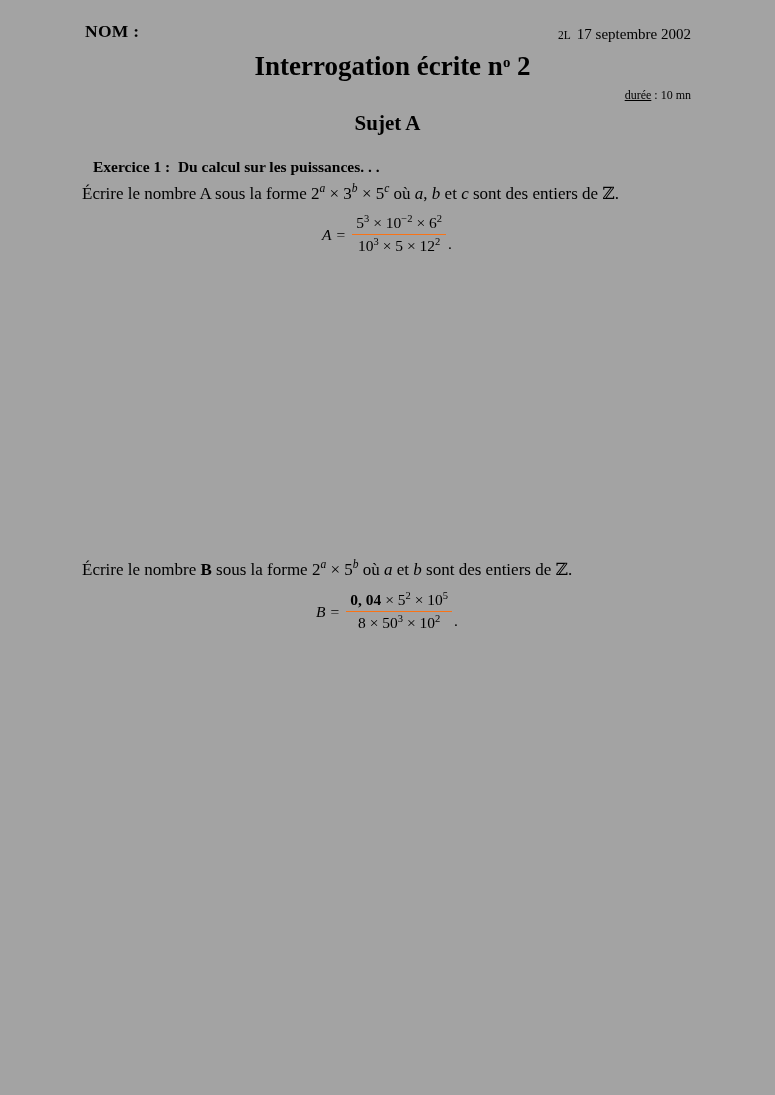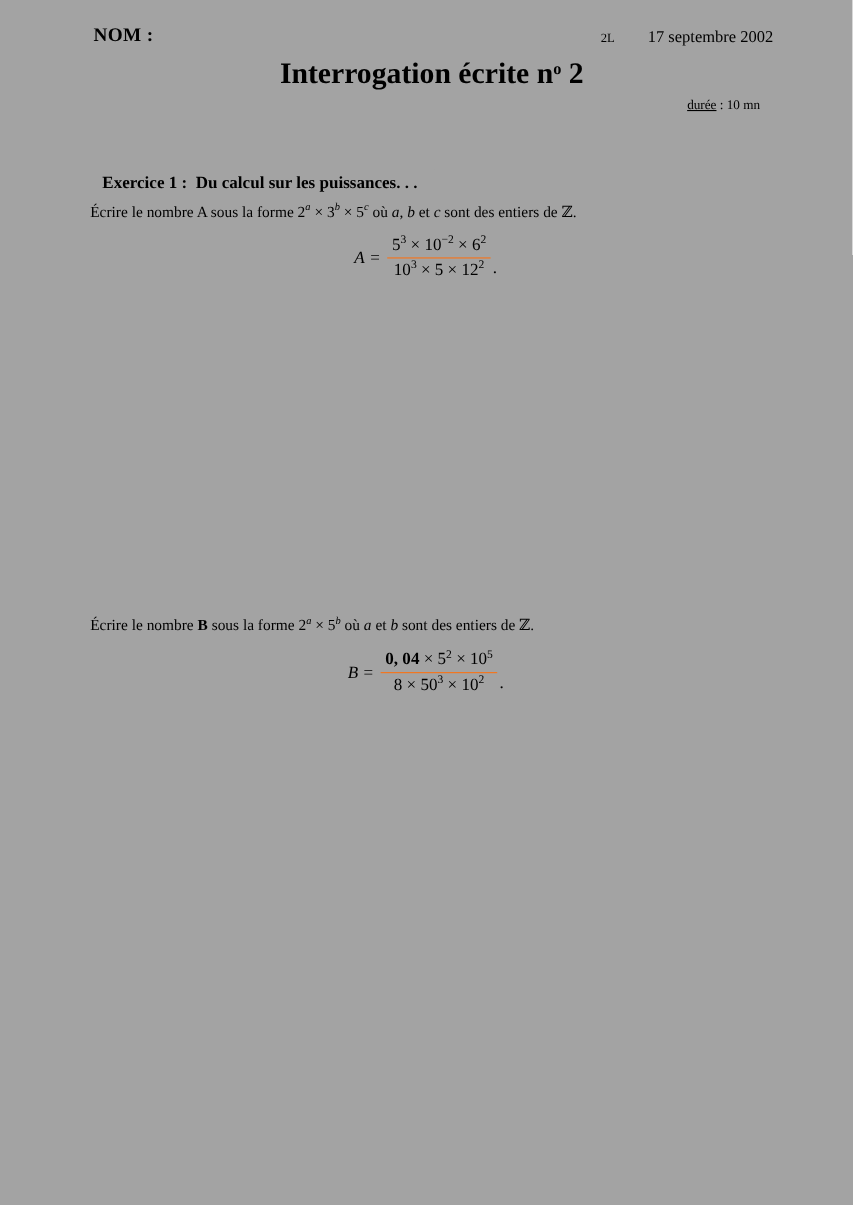--- a/index.html
+++ b/index.html
@@ -15,25 +15,25 @@
   .nom {
     position: absolute;
     left: 85px;
     top: 21px;
     font-size: 17.5px;
     font-weight: bold;
     letter-spacing: 0.3px;
   }
   .header-right {
     position: absolute;
-    right: 72px;
+    right: 84px;
     top: 26px;
     display: flex;
     align-items: baseline;
-    gap: 30px;
+    gap: 6px;
   }
   .class-code { font-size: 11.5px; }
   .date { font-size: 15px; }
   .title {
     position: absolute;
     left: 5px;
     top: 51px;
     width: 100%;
     margin: 0;
     text-align: center;
@@ -70,21 +70,21 @@
     white-space: pre;
     line-height: 19px;
   }
   .exbox.ex1 { top: 150px; }
   .exbox.ex2 { top: 527px; }
   .stmt {
     position: absolute;
     left: 82px;
     width: 610px;
     margin: 0;
-    font-size: 14px;
+    font-size: 17px;
     line-height: 21px;
   }
   .stmt1 { top: 183px; }
   .stmt2 { top: 559px; }
   .it { font-style: italic; }
   .bold { font-weight: bold; }
   sup.exp, sup.it {
     font-size: 0.68em;
     line-height: 0;
   }
@@ -128,20 +128,21 @@
 
   <div class="header-right">
     <span class="class-code">2L</span>
     <span class="date">17 septembre 2002</span>
   </div>
 
   <h1 class="title"><span>Interrogation écrite n</span><span class="title-sup">o</span> <span>2</span></h1>
 
   <div class="duration"><span class="u">durée</span> <span>: 10 mn</span></div>
 
+  <div class="sujet">Sujet A</div>
 
   <div class="exbox ex1"><span>Exercice 1 :  Du calcul sur les puissances. . .</span></div>
 
   <p class="stmt stmt1"><span>Écrire le nombre A sous la forme 2</span><sup class="it">a</sup><span> × 3</span><sup class="it">b</sup><span> × 5</span><sup class="it">c</sup><span> où </span><span class="it">a</span><span>, </span><span class="it">b</span><span> et </span><span class="it">c</span><span> sont des entiers de </span><span class="bbz">ℤ</span><span>.</span></p>
 
   <div class="formula f1">
     <span class="it lhs">A</span>
     <span class="eq">=</span>
     <span class="frac">
       <span class="num"><span>5</span><sup class="exp">3</sup><span> × 10</span><sup class="exp">−2</sup><span> × 6</span><sup class="exp">2</sup></span>

